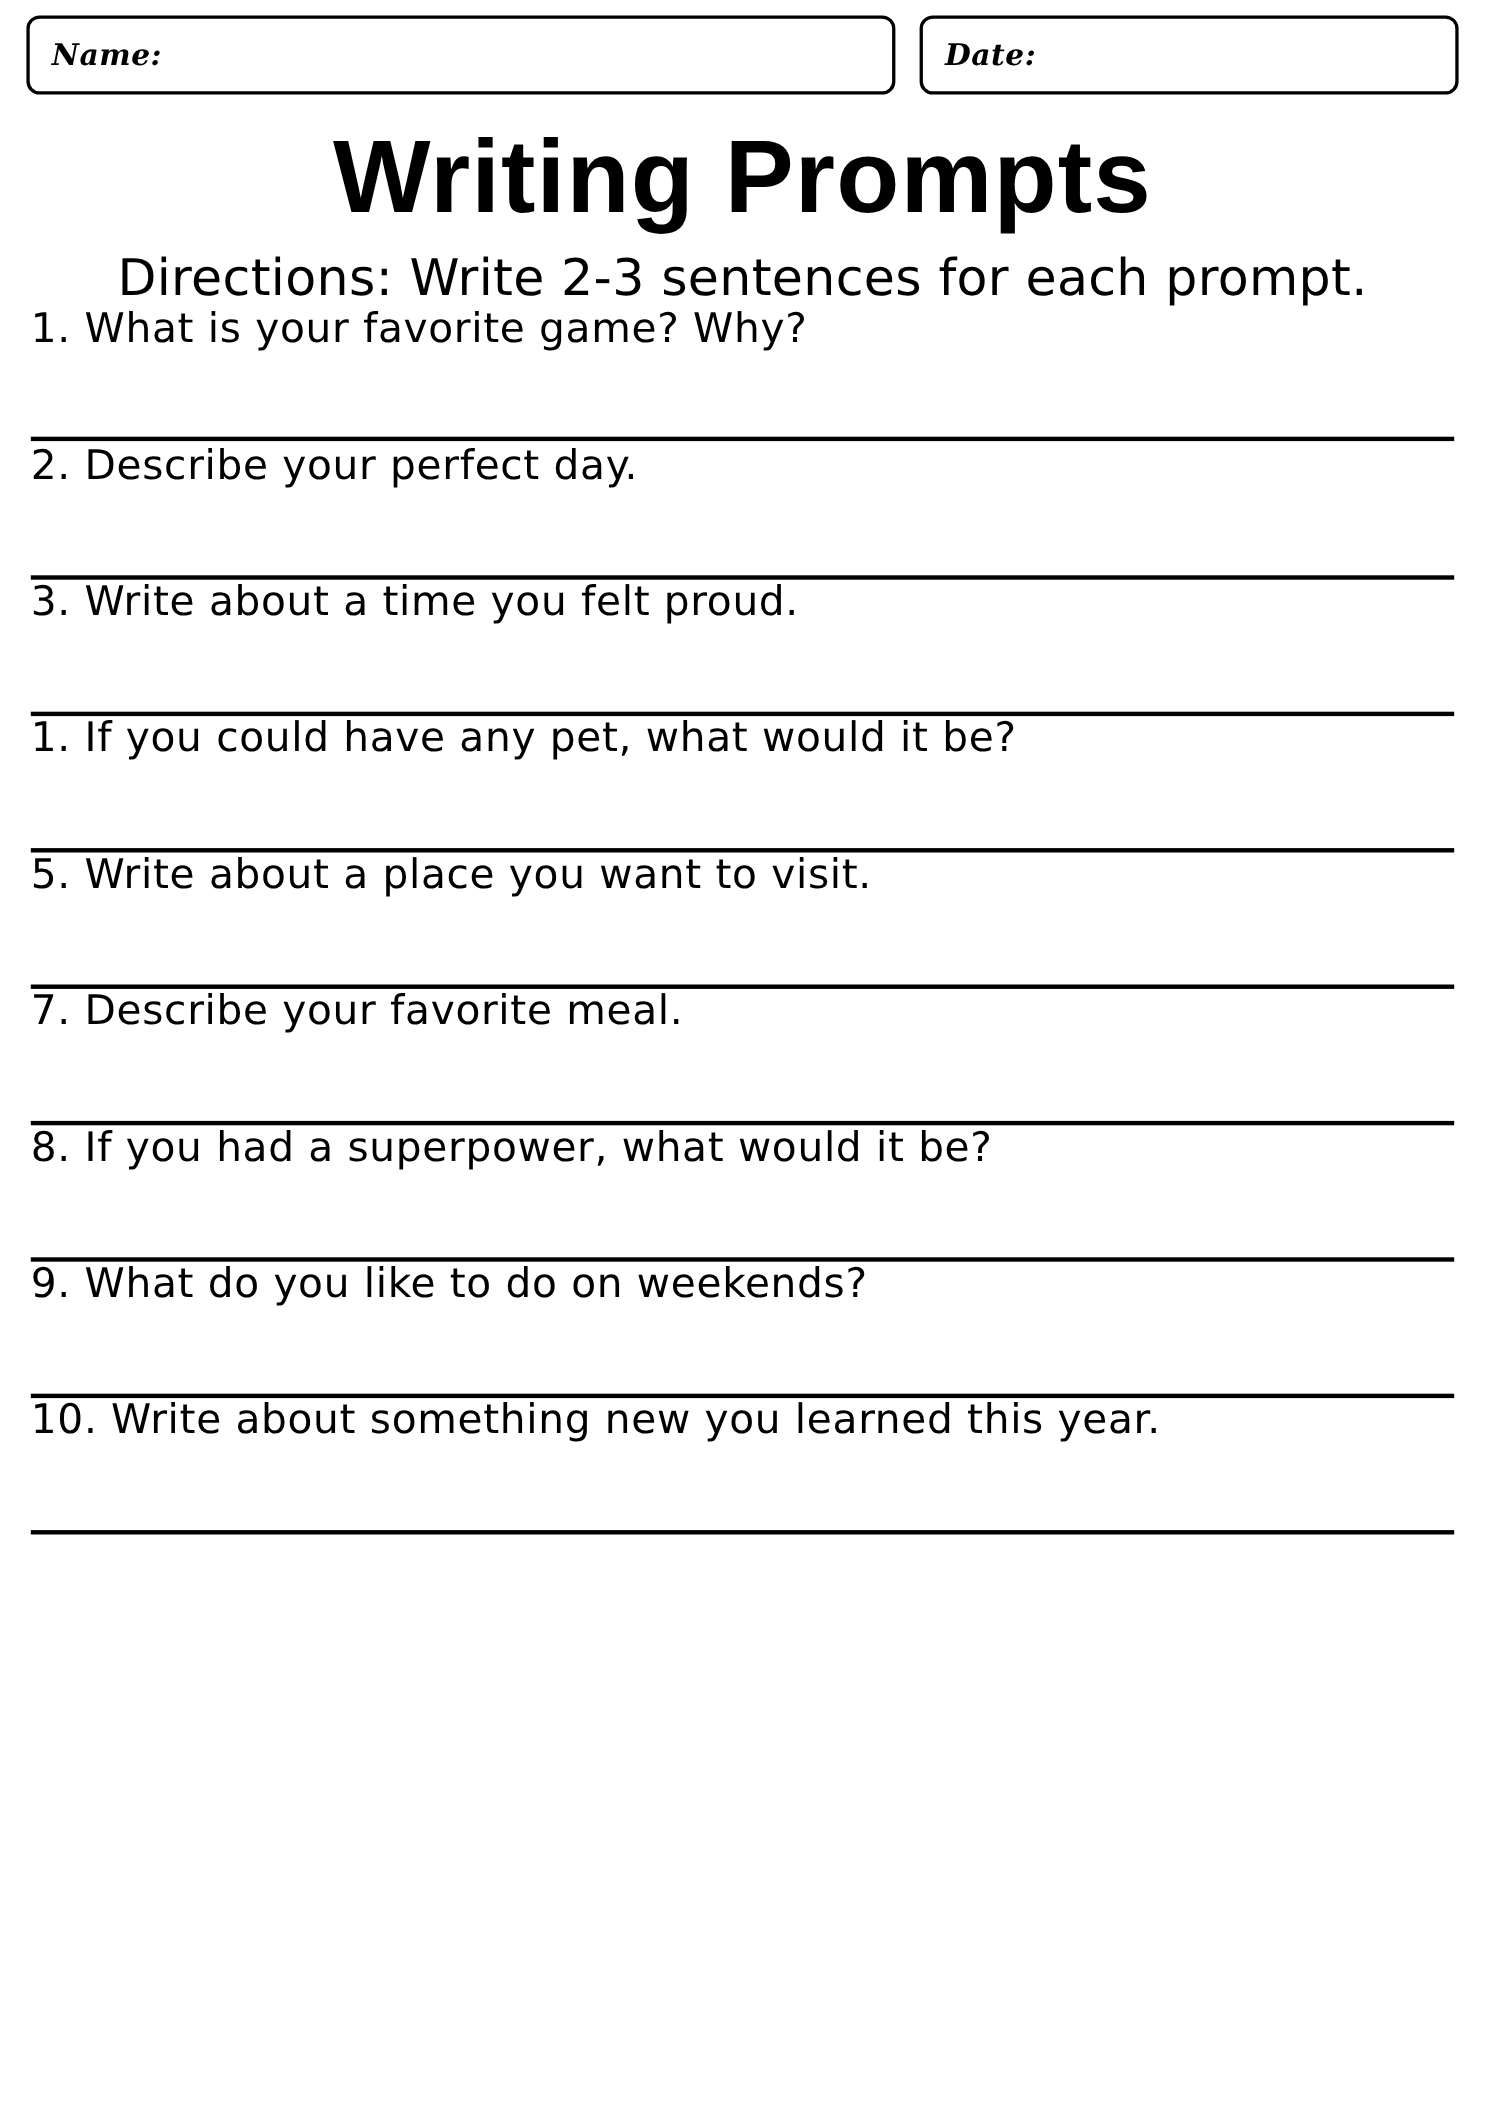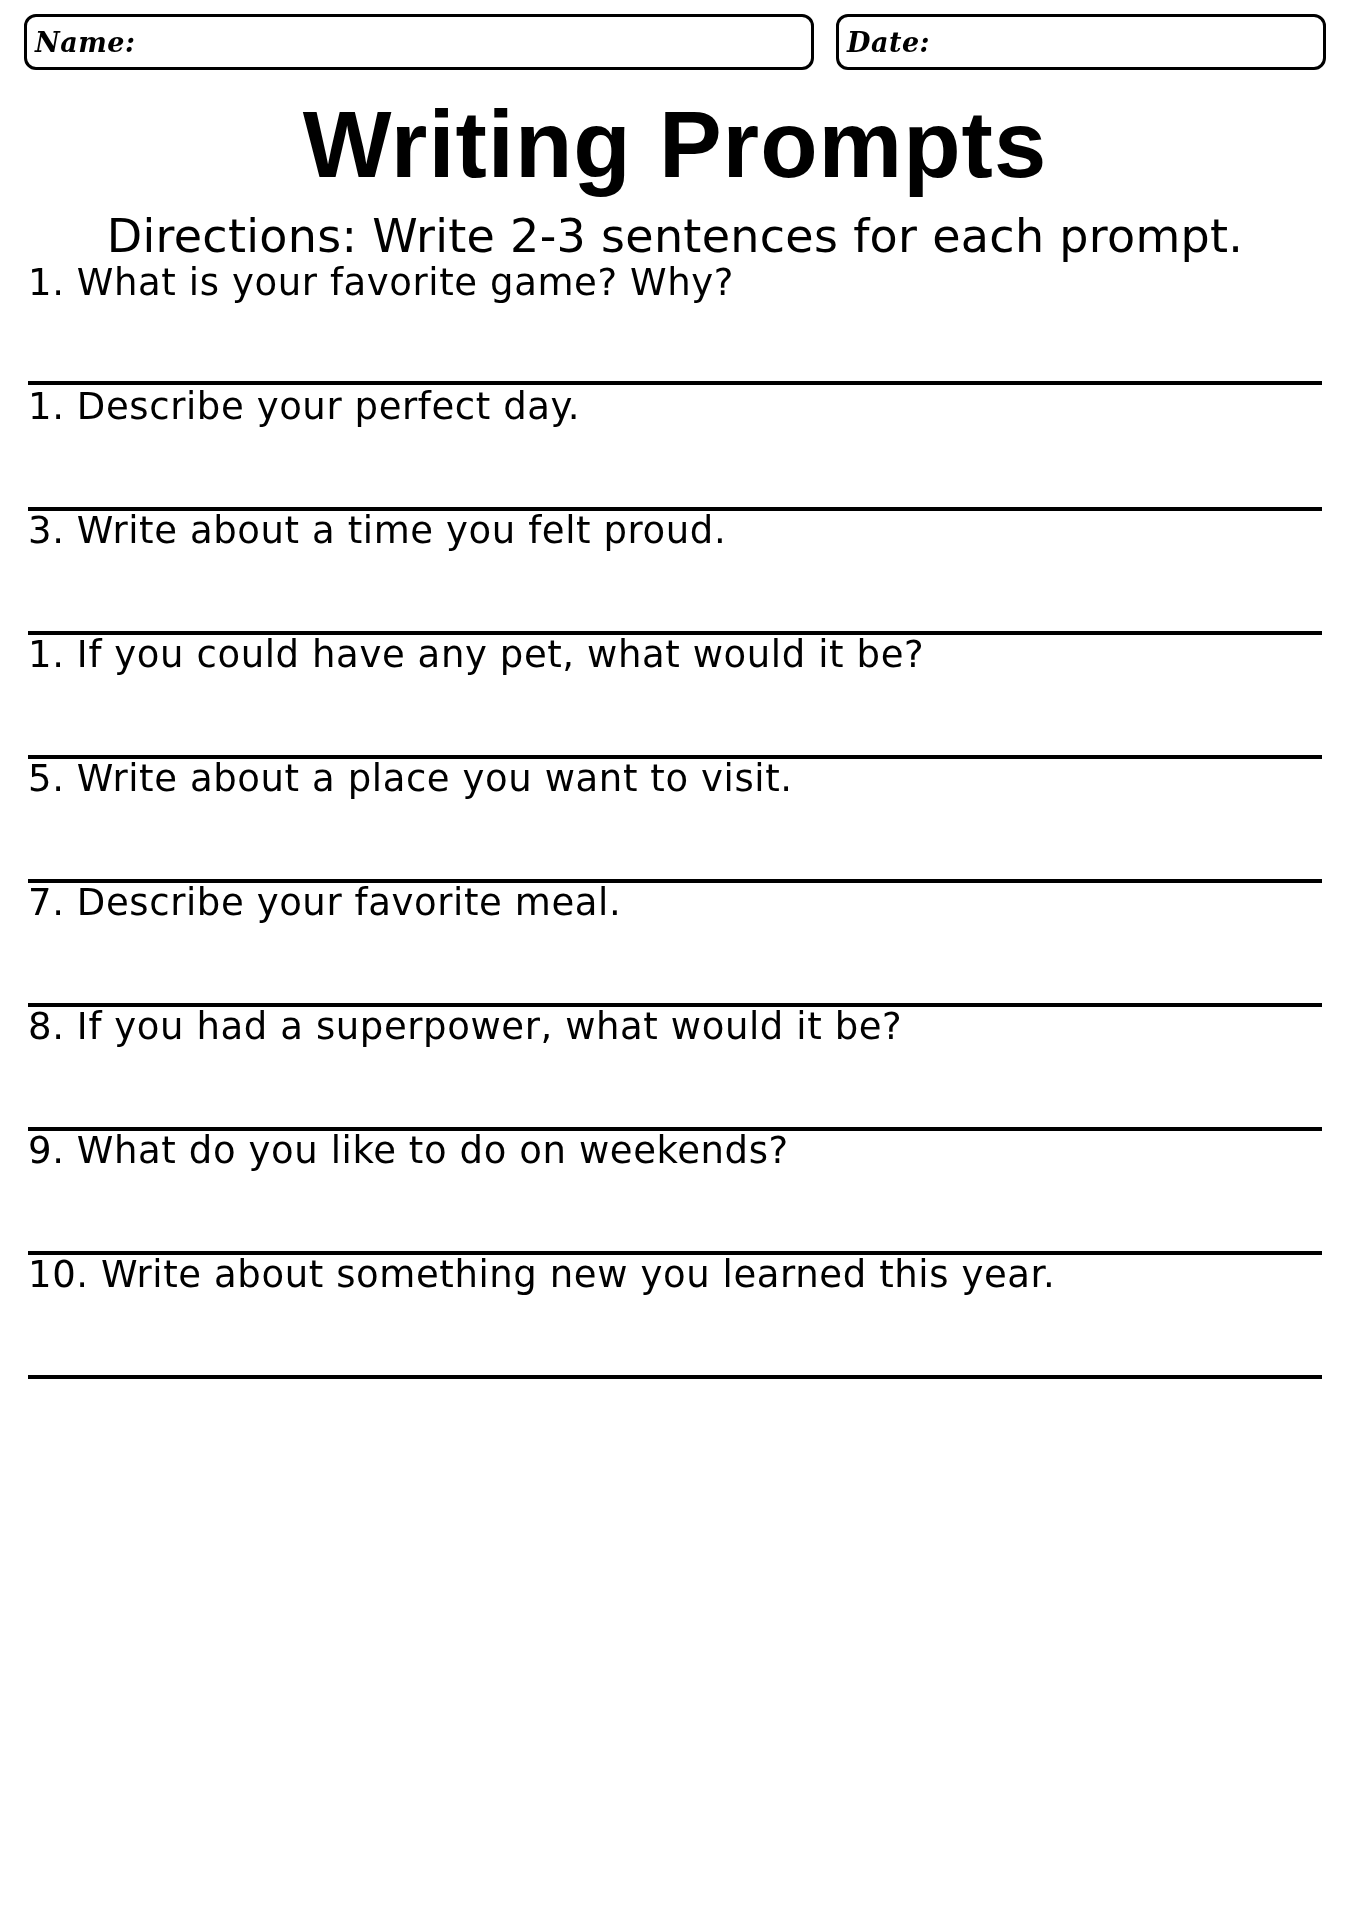--- a/index.html
+++ b/index.html
@@ -24,24 +24,24 @@
 
   
   .field-row {
     display: flex;
     gap: 22px;
     align-items: stretch;
   }
   .field-box {
     border: 3px solid #000;
     border-radius: 12px;
-    height: 56px;
+    height: 72px;
     display: flex;
     align-items: center;
-    padding: 0 8px;
+    padding: 0 20px;
     box-sizing: border-box;
   }
   .field-name { width: 790px; }
   .field-date { flex: 1; }
   .field-label {
     font-family: "DejaVu Serif", serif;
     font-style: italic;
     font-weight: bold;
     font-size: 27px;
     letter-spacing: 0.5px;
@@ -116,21 +116,21 @@
   <div class="directions">Directions: Write 2-3 sentences for each prompt.</div>
 
   <div class="prompts">
 
     <div class="prompt-item">
       <div class="prompt-text">1. What is your favorite game? Why?</div>
       <div class="answer-line"></div>
     </div>
 
     <div class="prompt-item">
-      <div class="prompt-text">1. Describe your perfect day.</div>
+      <div class="prompt-text">2. Describe your perfect day.</div>
       <div class="answer-line"></div>
     </div>
 
     <div class="prompt-item">
       <div class="prompt-text">3. Write about a time you felt proud.</div>
       <div class="answer-line"></div>
     </div>
 
     <div class="prompt-item">
       <div class="prompt-text">1. If you could have any pet, what would it be?</div>

